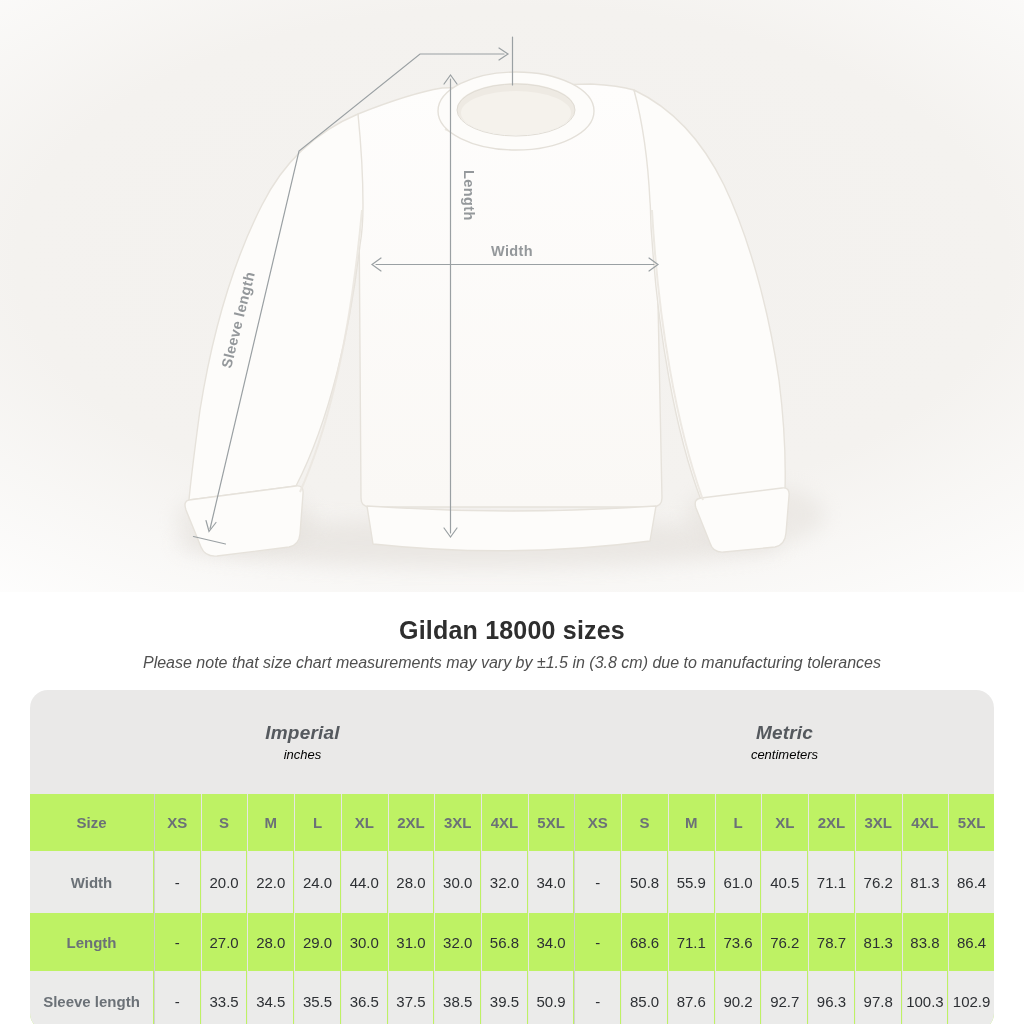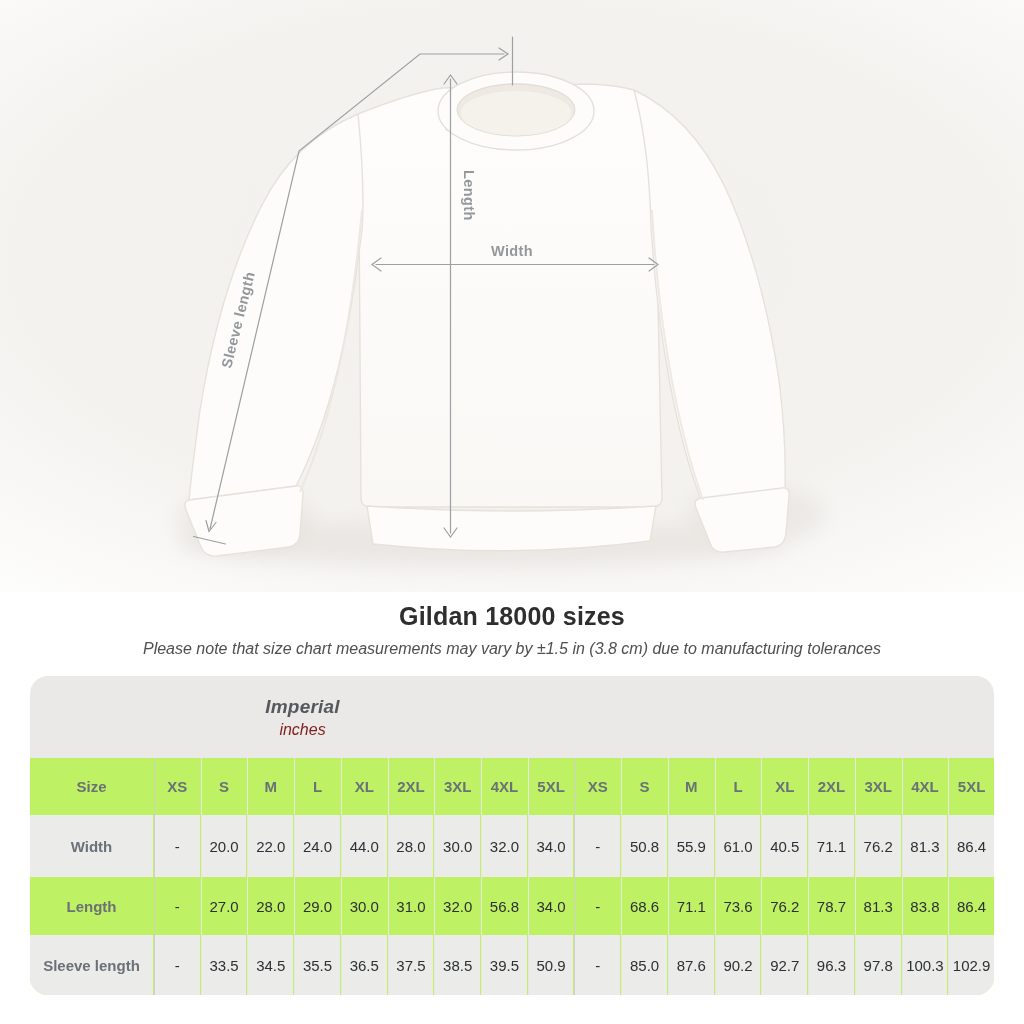--- a/index.html
+++ b/index.html
@@ -17,40 +17,40 @@
     background:radial-gradient(88% 78% at 50% 44%, #f3f1ee 0%, #f4f2ef 55%, rgba(255,255,255,0) 98%);
   }
   svg.diagram{position:absolute;inset:0;display:block;}
   .dim-label{
     font-family:"Liberation Sans", sans-serif;
     font-size:14.5px;font-weight:700;letter-spacing:.4px;
     fill:#94989b;
   }
   
   .page-title{
-    margin:10px 0 0 0;text-align:center;
+    margin:24px 0 0 0;text-align:center;
     font-size:25px;font-weight:700;color:#2e2e2e;letter-spacing:.2px;
   }
   .page-note{
     margin:9px 0 8px 0;text-align:center;
     font-style:italic;font-size:16px;color:#4f4f4f;
   }
   
   .size-card{
     position:relative;
     margin:18px 30px 0 30px;
     border-radius:18px;overflow:hidden;
     background:#ffffff;
   }
-  .unit-band{display:flex;background:#eae9e8;height:82px;}
+  .unit-band{display:flex;background:#eae9e8;height:104px;}
   .unit-group{display:flex;flex-direction:column;align-items:center;justify-content:center;row-gap:3px;}
   .unit-group.imperial{width:545px;}
   .unit-group.metric{flex:1;}
   .unit-name{font-size:19px;font-weight:700;font-style:italic;color:#55595e;letter-spacing:.2px;}
-  .unit-sub{font-size:16px;font-style:italic;color:#7f1d1d;}
+  .unit-sub{font-size:13px;font-style:italic;color:#000000;}
   .grid{
     display:grid;
     grid-template-columns:123px repeat(18, 1fr);
     grid-template-rows:57px 62px 58px 60px;
     column-gap:2px;
     background:#bef264;
   }
   .cell{display:flex;align-items:center;justify-content:center;font-size:15px;white-space:nowrap;}
   .cell.head{font-weight:700;color:#6b7177;}
   .cell.rowlabel{font-weight:700;color:#6b7177;}
@@ -148,20 +148,24 @@
 </div>
 
 <h1 class="page-title">Gildan 18000 sizes</h1>
 <p class="page-note">Please note that size chart measurements may vary by ±1.5 in (3.8 cm) due to manufacturing tolerances</p>
 
 <div class="size-card">
   <div class="unit-band">
     <div class="unit-group imperial">
       <div class="unit-name">Imperial</div>
       <div class="unit-sub">inches</div>
+    </div>
+    <div class="unit-group metric">
+      <div class="unit-name">Metric</div>
+      <div class="unit-sub">centimeters</div>
     </div>
   </div>
   <div class="grid">
       <div class="cell head corner">Size</div>
       <div class="cell head div1">XS</div>
       <div class="cell head sep">S</div>
       <div class="cell head sep">M</div>
       <div class="cell head sep">L</div>
       <div class="cell head sep">XL</div>
       <div class="cell head sep">2XL</div>

